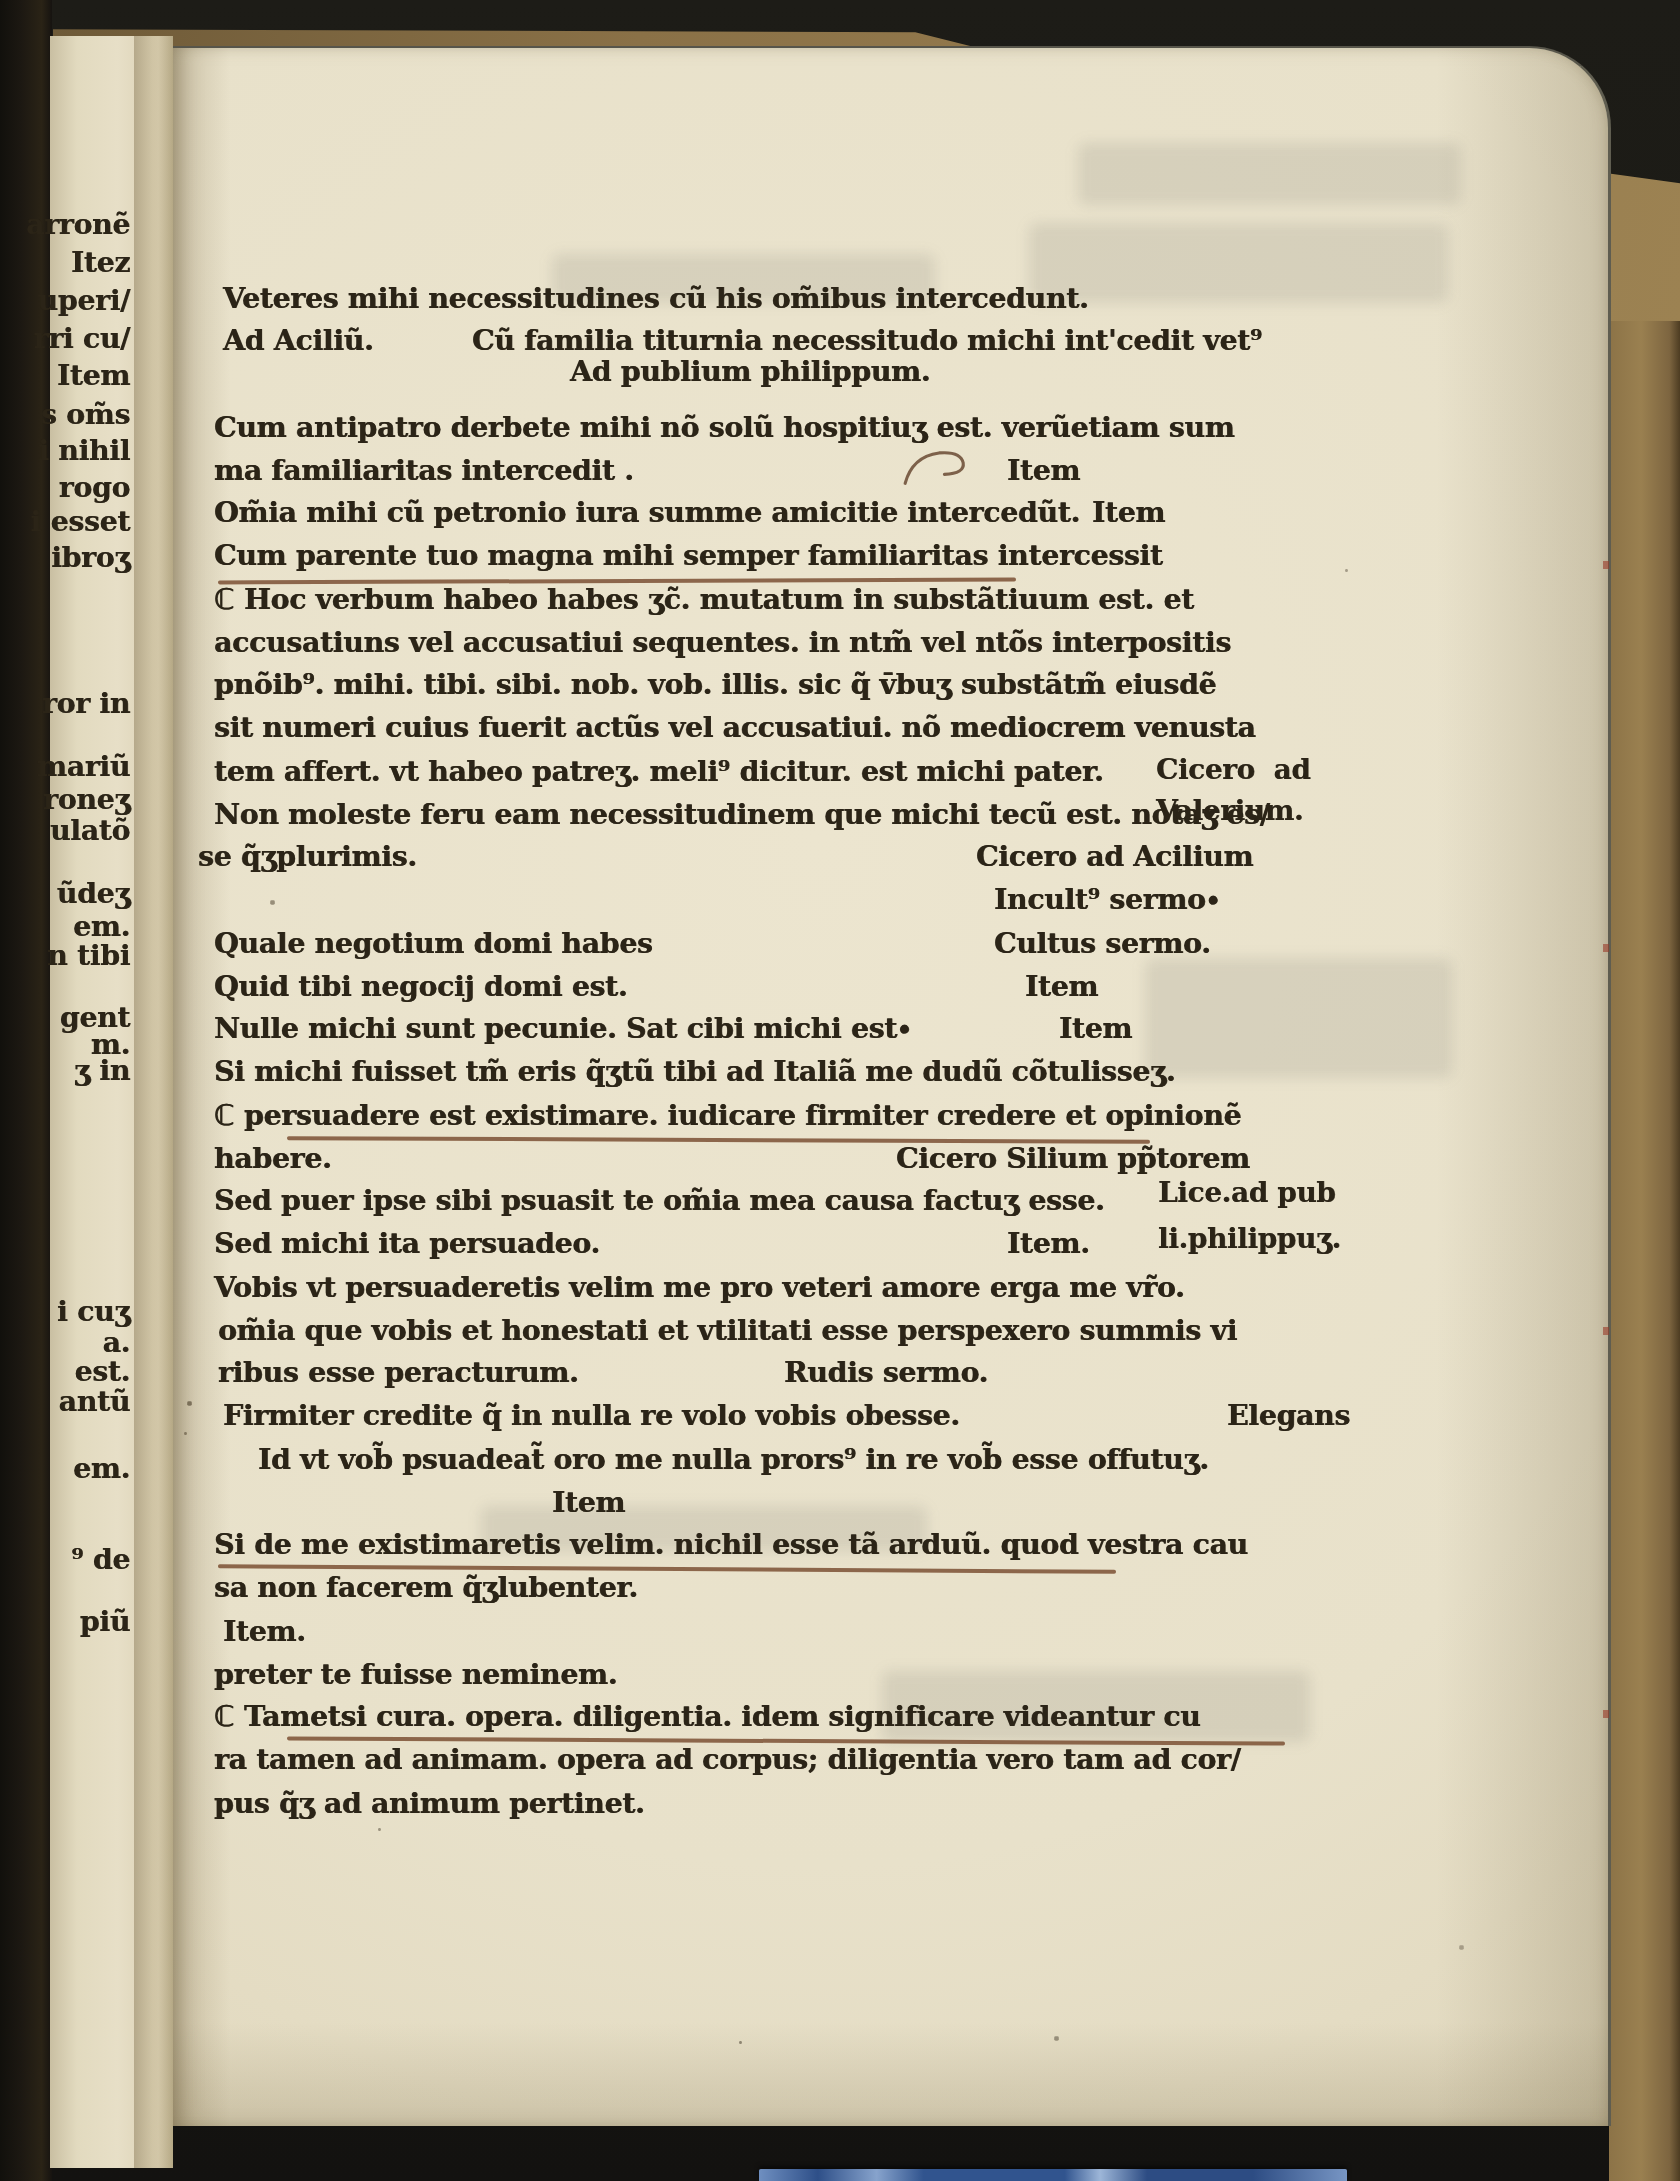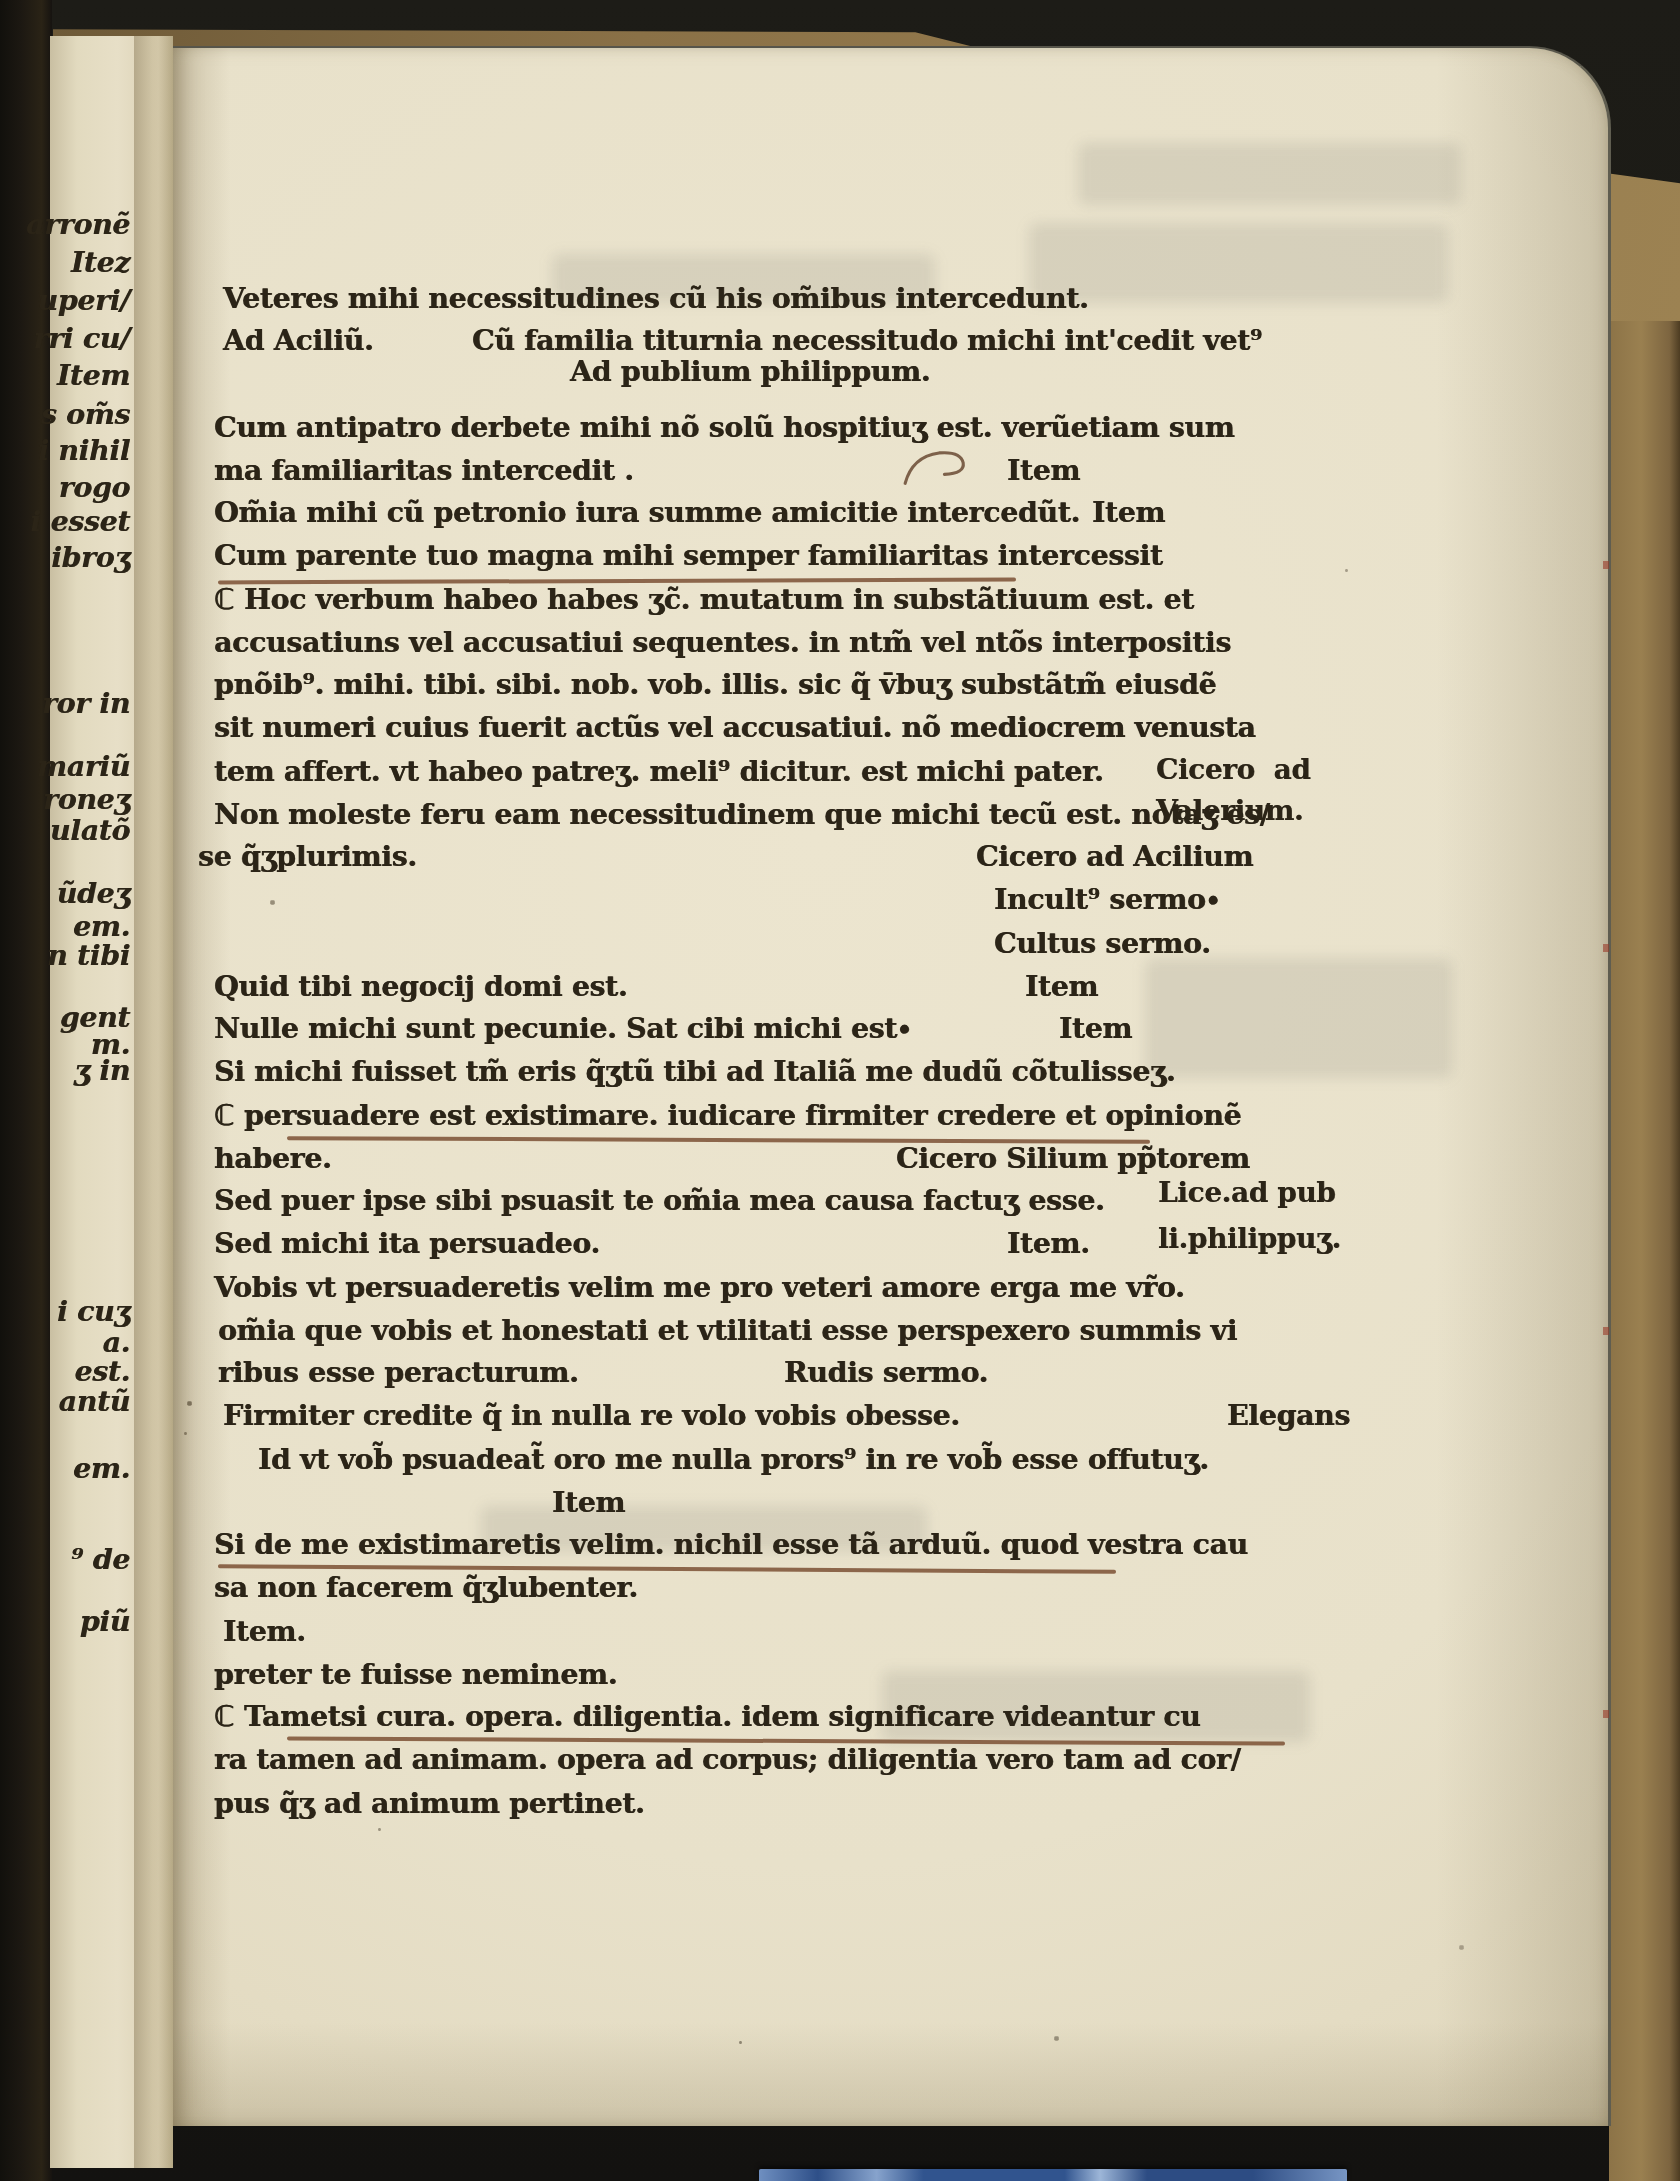--- a/index.html
+++ b/index.html
@@ -37,21 +37,21 @@
   .ribbon{position:absolute;left:759px;top:2169px;width:588px;height:12.5px;border-radius:1.8px;
     background:linear-gradient(90deg,#6f8fc0 0%,#2e4f88 10%,#87a3cc 20%,#31548e 28%,#31548e 52%,#9db6d8 58%,#2d4c83 66%,#2d4c83 84%,#7896c4 100%);
     box-shadow:0 -2.7px 4.5px rgba(0,0,0,.5);}
   
   .trow{position:absolute;left:0;width:1681px;height:45px;}
   .tseg{position:absolute;top:0;white-space:pre;
     font-size:28.5px;font-weight:bold;letter-spacing:-0.4px;color:#2b2417;
     text-shadow:0.4px 0.2px 0 rgba(43,36,23,.75), -0.3px 0 0 rgba(43,36,23,.4);}
   .frag{position:absolute;left:7.1px;width:123px;text-align:right;white-space:pre;
     font-size:28.5px;font-weight:bold;letter-spacing:-0.4px;color:#2b2417;
-    text-shadow:0.4px 0.2px 0 rgba(43,36,23,.75);font-style:italic;}
+    text-shadow:0.4px 0.2px 0 rgba(43,36,23,.75);}
   .mnote{position:absolute;white-space:pre;font-size:28px;font-weight:bold;color:#2b2417;
     letter-spacing:-0.4px;text-shadow:0.4px 0.2px 0 rgba(43,36,23,.7);}
   .underline-mark{position:absolute;height:3.6px;border-radius:1.8px;background:#7b5034;opacity:.85;}
   .ghost{position:absolute;background:rgba(96,102,92,.14);filter:blur(6.2px);border-radius:9px;}
   .speckles{position:absolute;left:0;top:0;width:0.9px;height:0.9px;background:transparent;border-radius:50%;
     box-shadow:272px 902px 0 1.8px rgba(70,58,38,.5),189px 1403px 0 1.8px rgba(70,58,38,.6),
       185px 1433px 0 0.9px rgba(70,58,38,.5),740px 2042px 0 0.9px rgba(60,50,35,.5),
       1461px 1947px 0 1.8px rgba(60,50,35,.35),379px 1829px 0 0.9px rgba(60,50,35,.45),
       1056px 2038px 0 1.8px rgba(60,50,35,.45),1346px 570px 0 0.9px rgba(60,50,35,.4);}
   .pen-mark{position:absolute;left:898px;top:444px;}
@@ -132,20 +132,21 @@
         <span class="tseg" style="left: 214px;">Non moleste feru eam necessitudinem que michi tecũ est. notaʒ es/</span>
       </div>
       <div class="trow" style="top: 839px;">
         <span class="tseg" style="left: 198px;">se q̃ʒplurimis.</span>
         <span class="tseg" style="left: 976px;">Cicero ad Acilium</span>
       </div>
       <div class="trow" style="top: 882px;">
         <span class="tseg" style="left: 994px;">Incult⁹ sermo∙</span>
       </div>
       <div class="trow" style="top: 926px;">
+        <span class="tseg" style="left: 214px;">Quale negotium domi habes</span>
         <span class="tseg" style="left: 994px;">Cultus sermo.</span>
       </div>
       <div class="trow" style="top: 969px;">
         <span class="tseg" style="left: 214px;">Quid tibi negocij domi est.</span>
         <span class="tseg" style="left: 1025px;">Item</span>
       </div>
       <div class="trow" style="top: 1011px;">
         <span class="tseg" style="left: 214px;">Nulle michi sunt pecunie. Sat cibi michi est∙</span>
         <span class="tseg" style="left: 1059px;">Item</span>
       </div>

